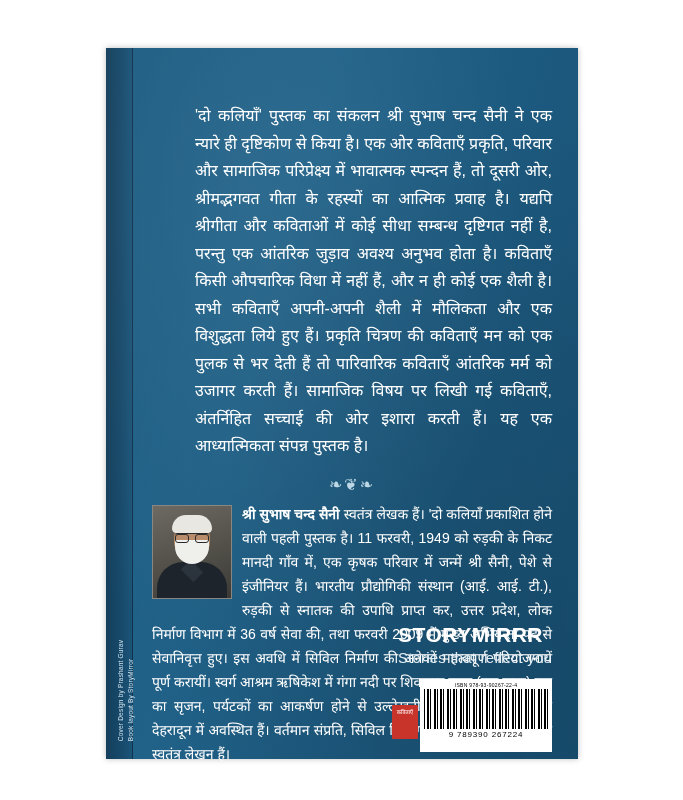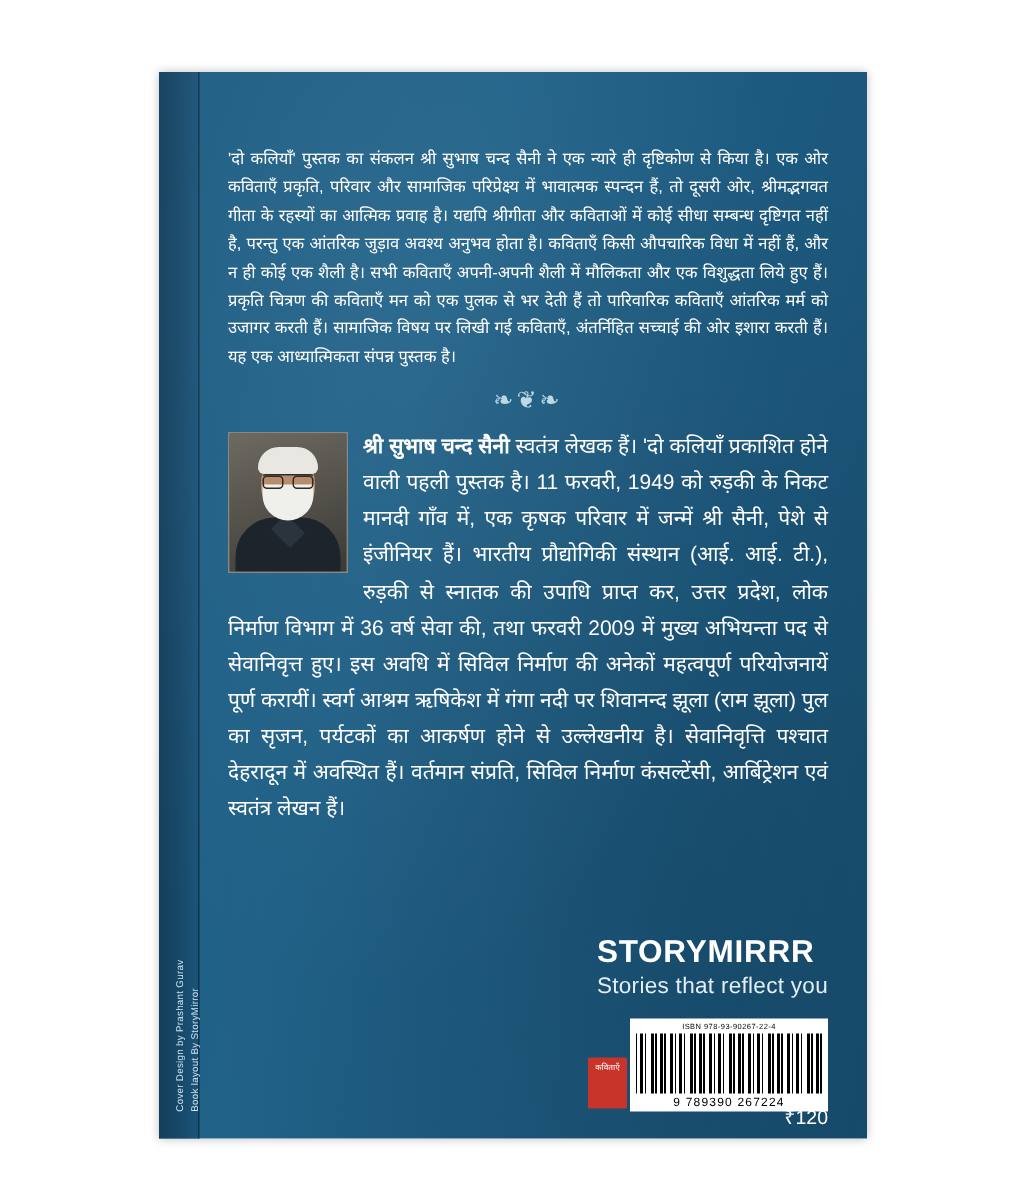--- a/index.html
+++ b/index.html
@@ -65,25 +65,26 @@
     left: 26px;
     top: 0;
     right: 0;
     bottom: 0;
     padding: 38px 26px 0 20px;
     box-sizing: border-box;
     z-index: 2;
   }
   .blurb {
     color: #ffffff;
-    font-size: 11px;
+    font-size: 16px;
     line-height: 1.72;
     text-align: justify;
     text-justify: inter-word;
     font-family: "Liberation Sans", sans-serif;
+    margin-left: 43px;
   }
   .divider {
     text-align: center;
     color: #bcd7e6;
     font-size: 16px;
     letter-spacing: 2px;
     margin: 9px 0 8px 0;
     height: 18px;
     line-height: 18px;
   }
@@ -206,21 +207,21 @@
     color: #e4eef5;
     margin-top: 2px;
     letter-spacing: 0.2px;
   }
   #isbn-block {
     position: absolute;
     right: 26px;
     top: 70px;
     width: 132px;
     background: #ffffff;
-    padding: 3px 4px 2px 4px;
+    padding: 3px 4px 13px 4px;
     box-sizing: border-box;
   }
   #isbn-top {
     font-size: 5px;
     text-align: center;
     letter-spacing: 0.3px;
     color: #000;
     margin-bottom: 1px;
   }
   #barcode {

